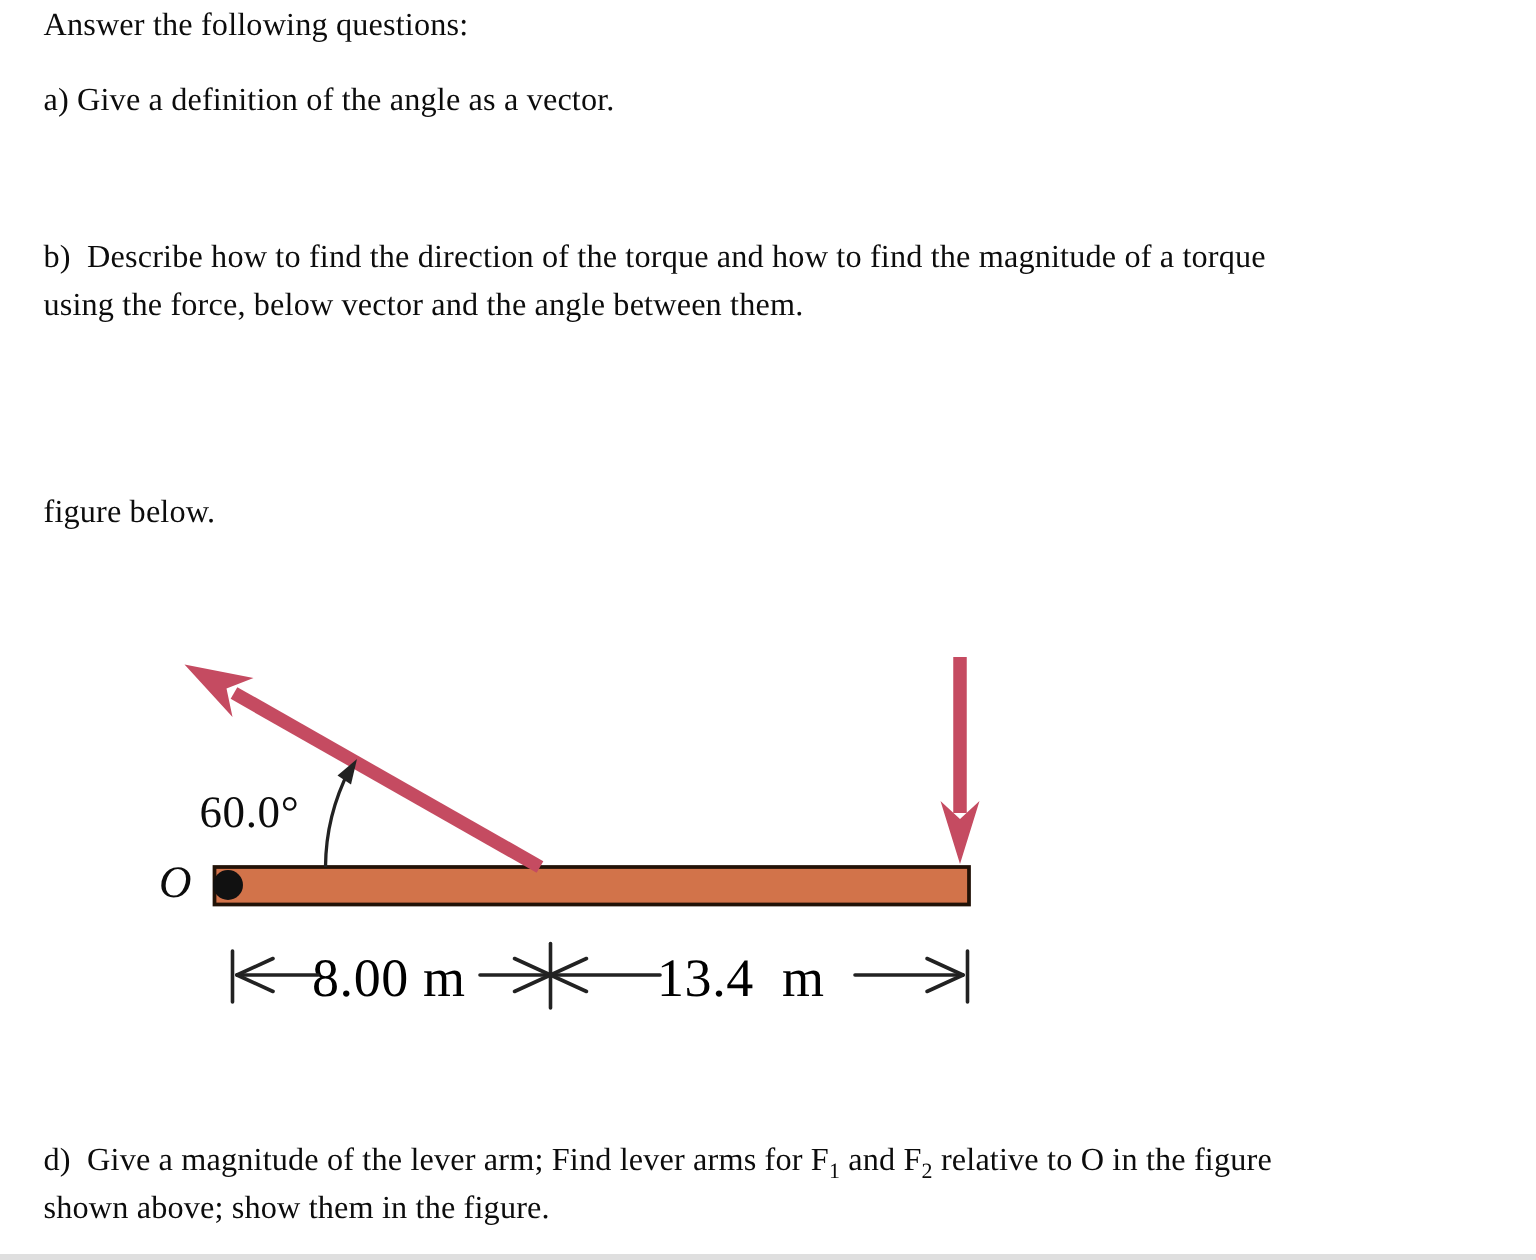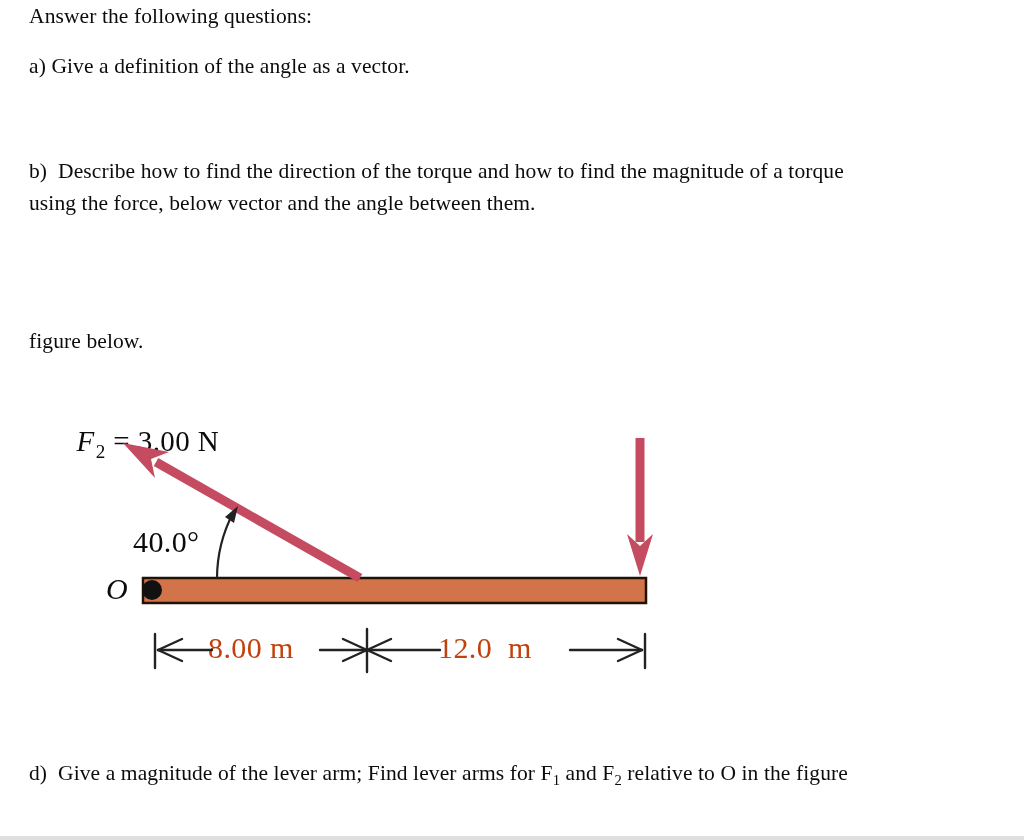--- a/index.html
+++ b/index.html
@@ -45,22 +45,22 @@
     line-height: 0;
   }
   .angle-label {
     font-size: 30px;
   }
   .origin-label {
     font-size: 30px;
     font-style: italic;
   }
   .dim-label {
-    font-size: 30px;
-    color: #c2410c;
+    font-size: 36px;
+    color: #000000;
   }
   .figure-svg {
     position: absolute;
     left: 30px;
     top: 430px;
   }
   .bottom-bar {
     position: absolute;
     left: 0;
     bottom: 0;
@@ -72,28 +72,25 @@
 <body>
 
 <div class="page">
 
   <div class="line" style="top:3px">Answer the following questions:</div>
   <div class="line" style="top:53px">a) Give a definition of the angle as a vector.</div>
   <div class="line" style="top:158px">b)  Describe how to find the direction of the torque and how to find the magnitude of a torque</div>
   <div class="line" style="top:190px">using the force, below vector and the angle between them.</div>
   <div class="line" style="top:328px">figure below.</div>
 
-  <div class="fig-label force-label" style="left:46px; top:392px">
-    <i>F</i><sub>2</sub><span> = 3.00 N</span>
-  </div>
 
-  <div class="fig-label angle-label" style="left:133px; top:525px">40.0°</div>
+  <div class="fig-label angle-label" style="left:133px; top:525px">60.0°</div>
   <div class="fig-label origin-label" style="left:106px; top:572px">O</div>
   <div class="fig-label dim-label" style="left:208px; top:631px">8.00 m</div>
-  <div class="fig-label dim-label" style="left:438px; top:631px">12.0  m</div>
+  <div class="fig-label dim-label" style="left:438px; top:631px">13.4  m</div>
 
   <svg class="figure-svg" width="700" height="270" viewBox="0 0 700 270">
 
     <rect x="113" y="148" width="503" height="25" stroke-width="2.5" fill="#d2734a" stroke="#211207"></rect>
 
     <circle cx="122" cy="160" r="10" fill="#111111"></circle>
 
     <line x1="330" y1="148" x2="126" y2="32" stroke-width="9" stroke="#c54b61"></line>
     <polygon points="93,13 139,22 121,29 125,48" fill="#c54b61"></polygon>
 
@@ -121,15 +118,16 @@
       <line x1="337" y1="220" x2="313" y2="231"></line>
       <line x1="337" y1="220" x2="361" y2="209"></line>
       <line x1="337" y1="220" x2="361" y2="231"></line>
 
       <line x1="612" y1="220" x2="588" y2="209"></line>
       <line x1="612" y1="220" x2="588" y2="231"></line>
     </g>
   </svg>
 
   <div class="line" style="top:760px"><span>d)  Give a magnitude of the lever arm; Find lever arms for F</span><sub>1</sub><span> and F</span><sub>2</sub><span> relative to O in the figure</span></div>
+  <div class="line" style="top:792px">shown above; show them in the figure.</div>
 
   <div class="bottom-bar" style="background: rgb(223, 223, 223);"></div>
 </div>
 
 </body></html>

